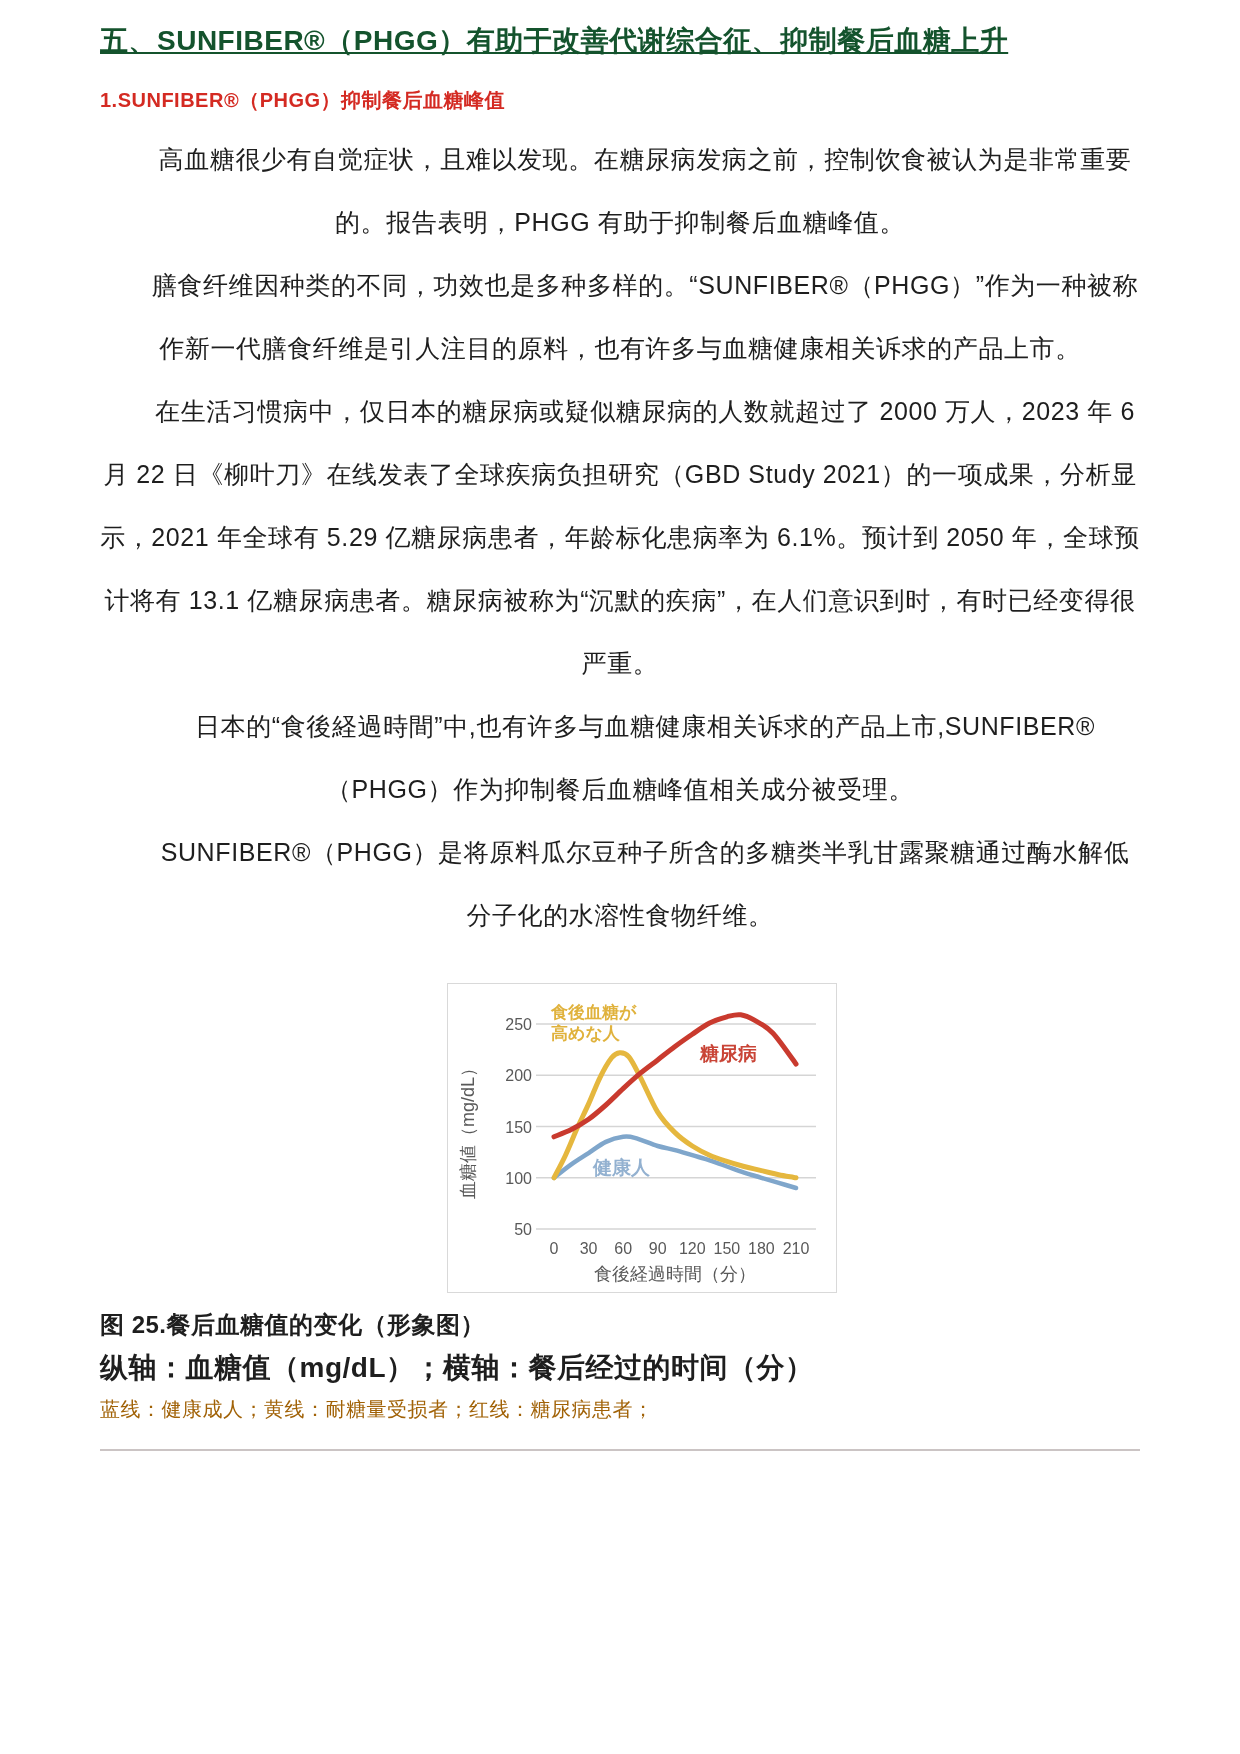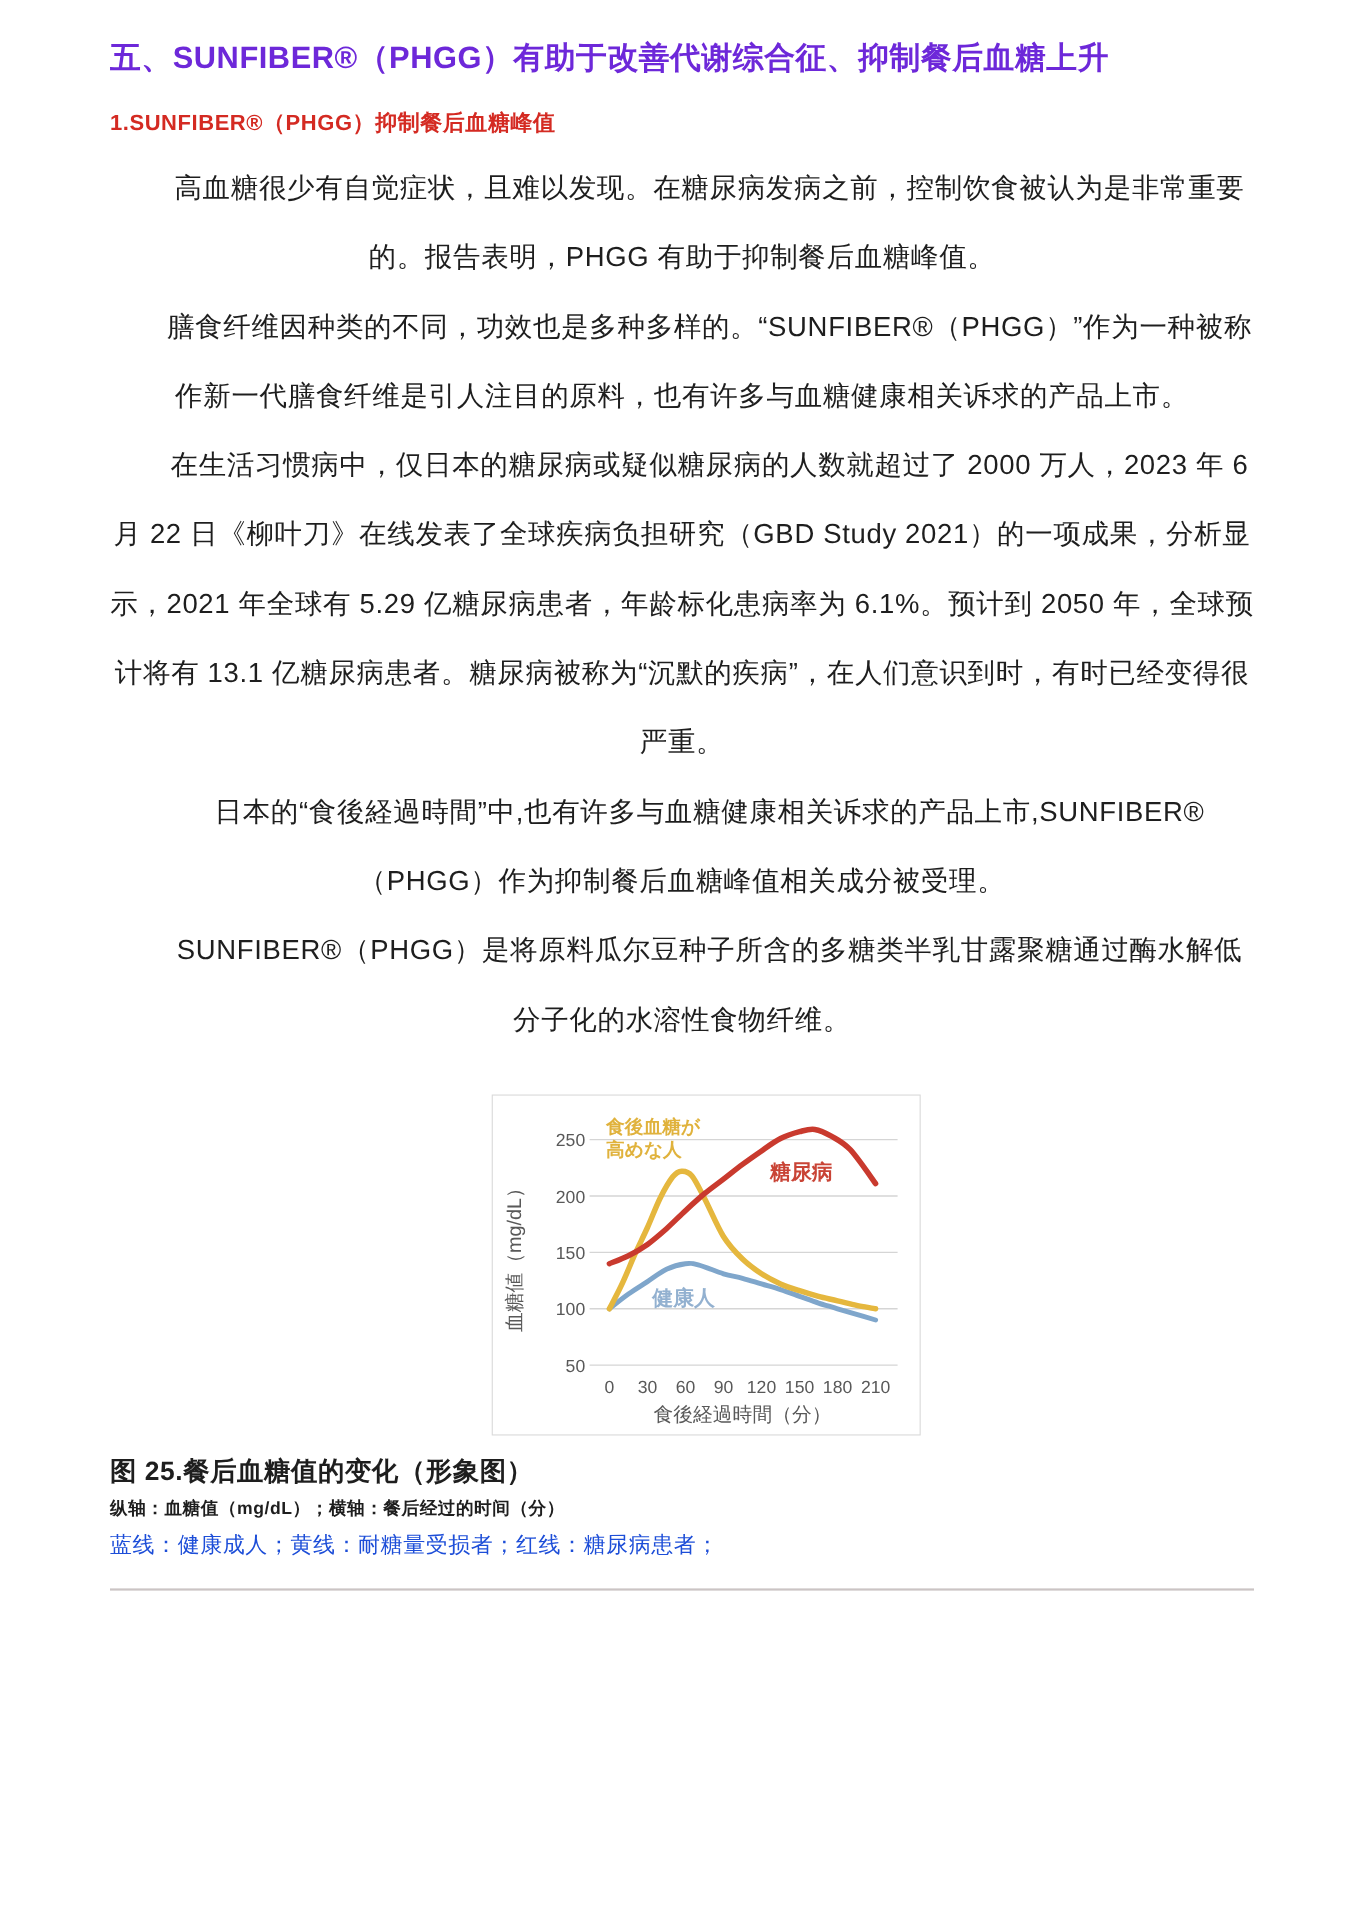--- a/index.html
+++ b/index.html
@@ -3,42 +3,42 @@
 <meta charset="utf-8">
 <style>
   html,body{margin:0;padding:0;background:#ffffff;}
   body{
     width:1240px;height:1754px;
     font-family:"Liberation Sans","DejaVu Sans",sans-serif;
     color:#1e1e1e;overflow:hidden;
   }
   .page{box-sizing:border-box;width:1240px;height:1754px;padding:16px 100px 0 100px;}
   h1.section-title{
-    font-size:28px;line-height:34px;margin:20px 0 0 0;
-    color:#6d28d9;font-weight:700;letter-spacing:.5px;
+    font-size:28px;line-height:34px;margin:8px 0 0 0;
+    color:#14532d;font-weight:700;letter-spacing:.5px;text-decoration:underline;
   }
   h2.subsection-title{
     font-size:20px;line-height:28px;margin:28px 0 0 0;
     color:#D42A22;font-weight:700;letter-spacing:.5px;
   }
   .body-text{margin-top:14px;text-align:center;}
   .body-text p{
     margin:0;font-size:25px;line-height:63px;
     text-indent:50px;letter-spacing:.6px;font-weight:400;
   }
   .figure-block{margin:36px 0 0 347px;width:390px;}
   .chart-frame{
     width:388px;height:308px;border:1px solid #D9D9D9;background:#fff;
   }
   svg{display:block;}
   svg text{font-family:"Liberation Sans","DejaVu Sans",sans-serif;}
   .captions{margin-top:16px;text-align:left;}
   .cap-title{font-size:24px;font-weight:700;letter-spacing:.5px;}
-  .cap-axes{font-size:16px;font-weight:700;margin-top:8px;letter-spacing:.5px;}
-  .cap-legend{font-size:20px;margin-top:9px;color:#1d4ed8;letter-spacing:.5px;}
+  .cap-axes{font-size:28px;font-weight:700;margin-top:8px;letter-spacing:.5px;}
+  .cap-legend{font-size:20px;margin-top:9px;color:#a16207;letter-spacing:.5px;}
   .body-text.after{margin-top:42px;}
   .body-text.after p + p{margin-top:7px;}
   hr.divider{
     border:none;border-top:2px solid #CBC4C4;
     margin:26px 0 0 0;width:100%;
   }
 </style>
 </head>
 <body>
 

